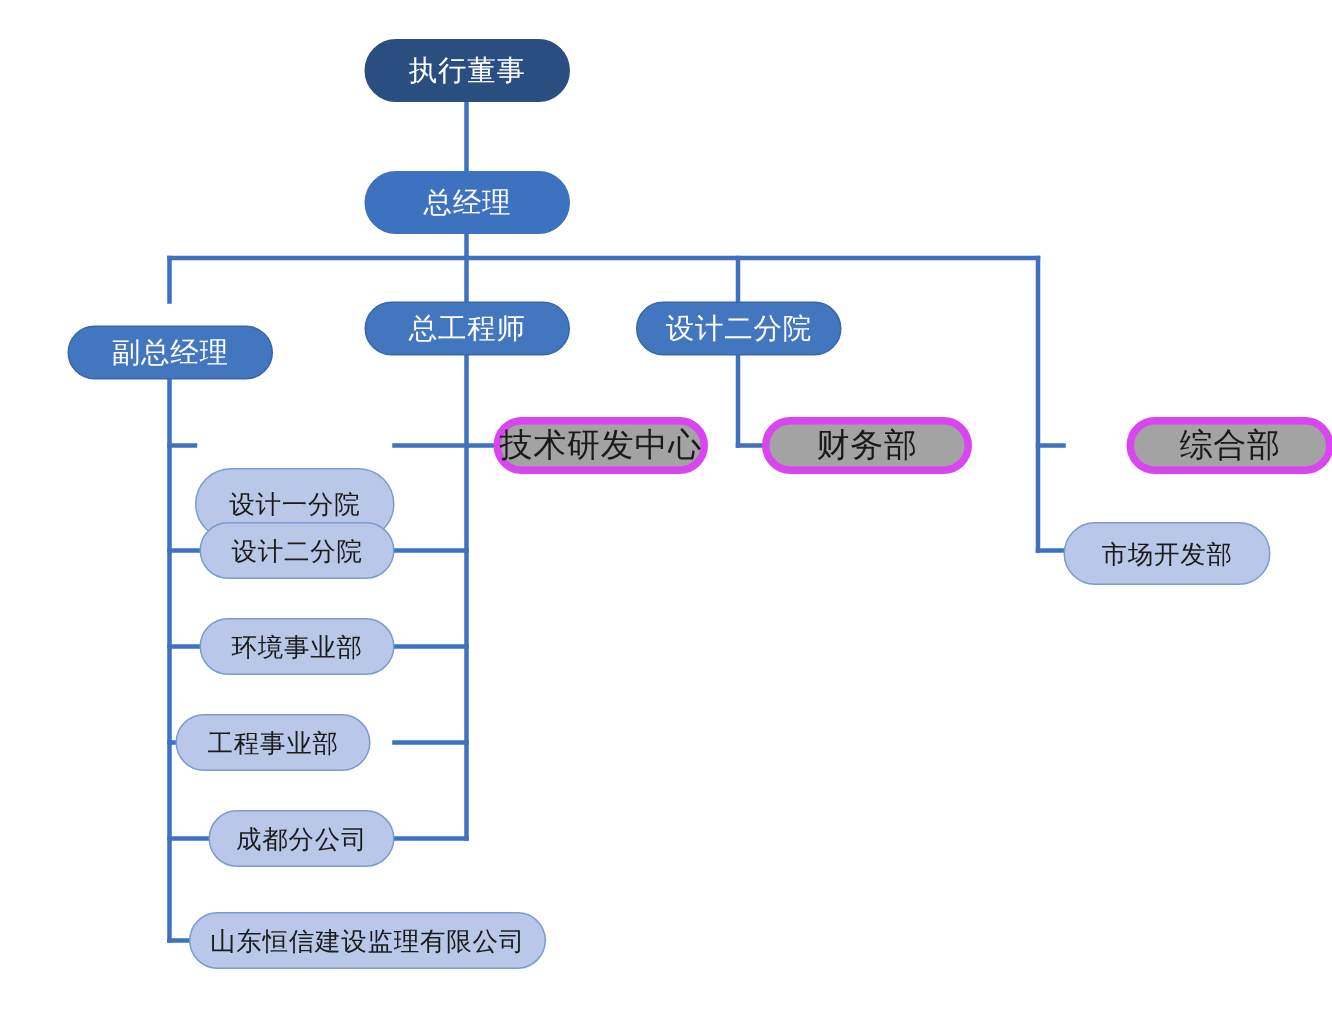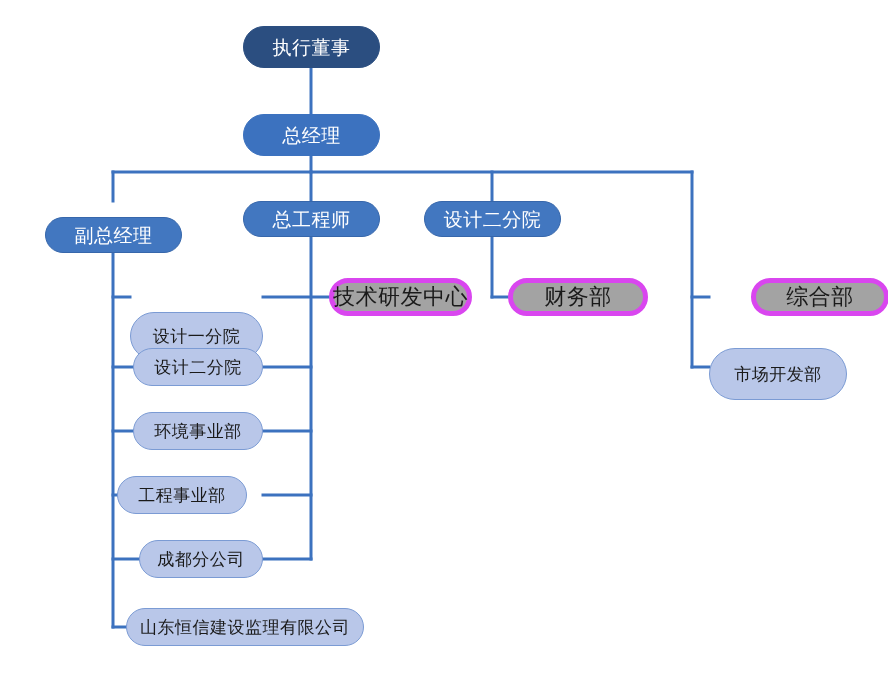--- a/index.html
+++ b/index.html
@@ -141,18 +141,18 @@
       </div>
       <div class="node lvl-dept-blue" style="left: 329px; top: 278px; width: 143px; height: 38px;">
         <span class="node-label">技术研发中心</span>
       </div>
       <div class="node lvl-dept-blue" style="left: 508px; top: 278px; width: 140px; height: 38px;">
         <span class="node-label">财务部</span>
       </div>
       <div class="node lvl-dept-blue" style="left: 751px; top: 278px; width: 138px; height: 38px;">
         <span class="node-label">综合部</span>
       </div>
-      <div class="node lvl-dept-lav" style="left: 709px; top: 348px; width: 138px; height: 52px;">
+      <div class="node lvl-dept-lav" style="left: 709px; top: 348px; width: 138px; height: 42px;">
         <span class="node-label">市场开发部</span>
       </div>
     </div>
 
 </div>
 
 </body></html>

